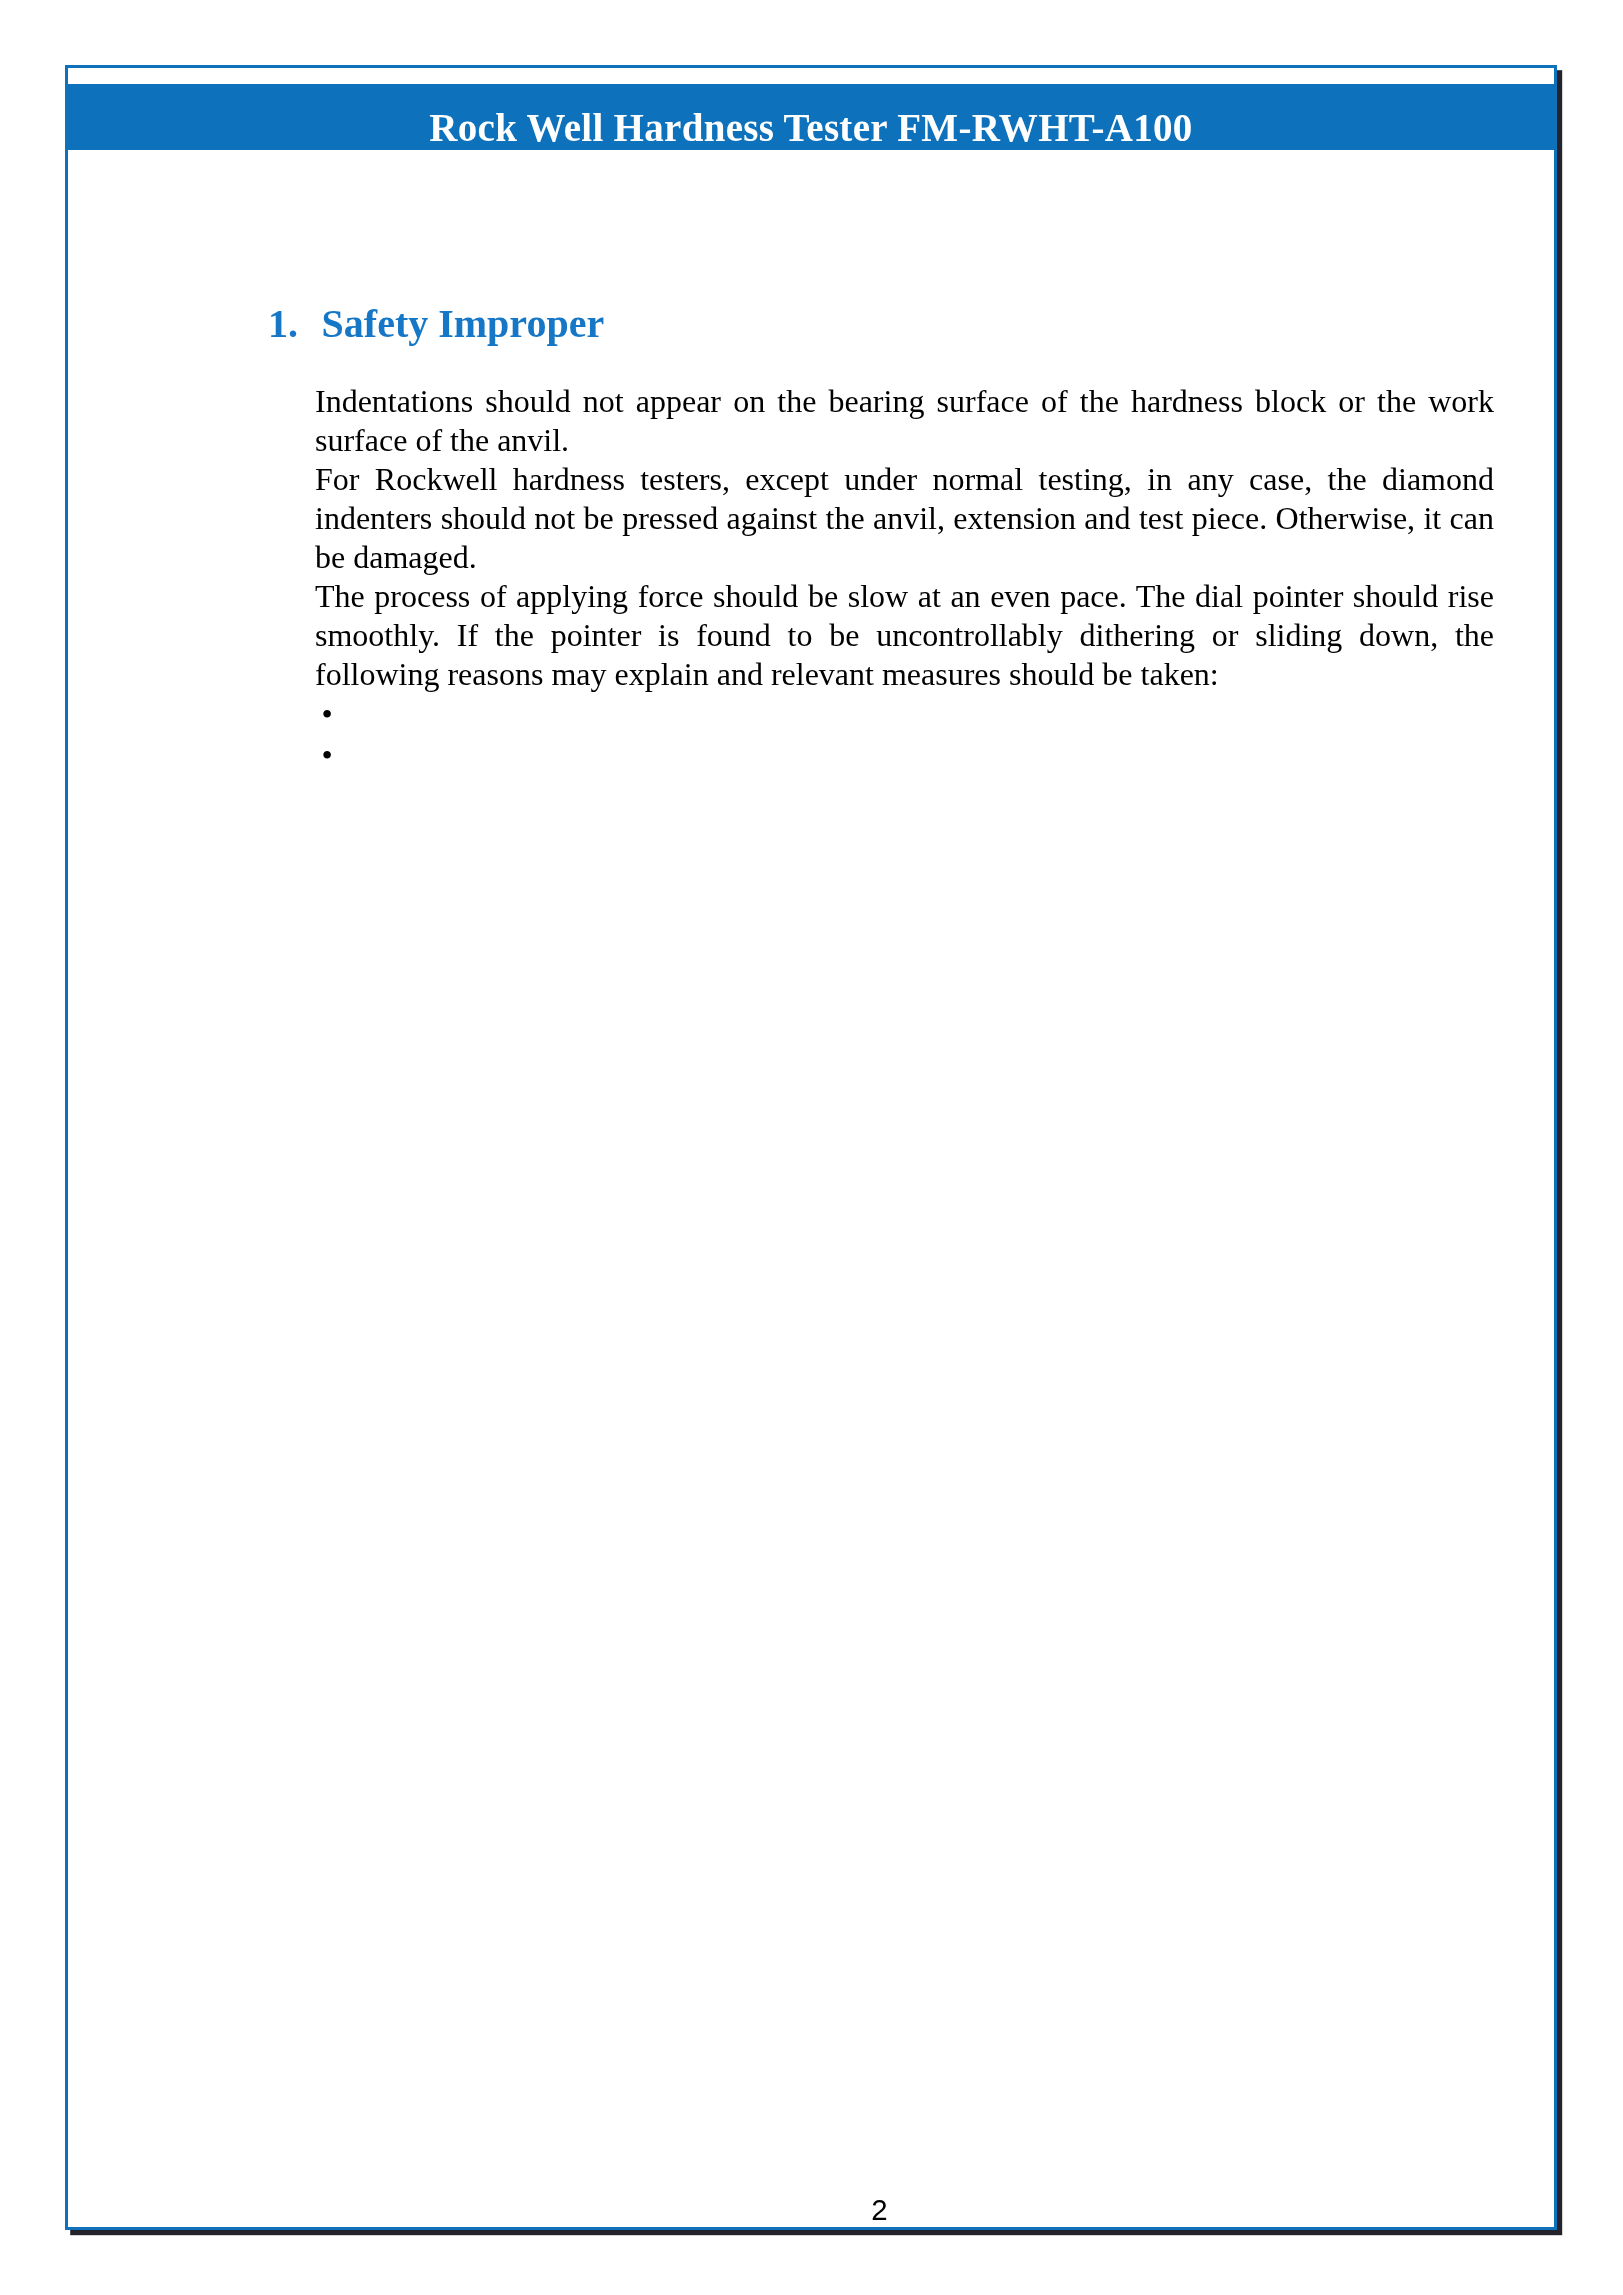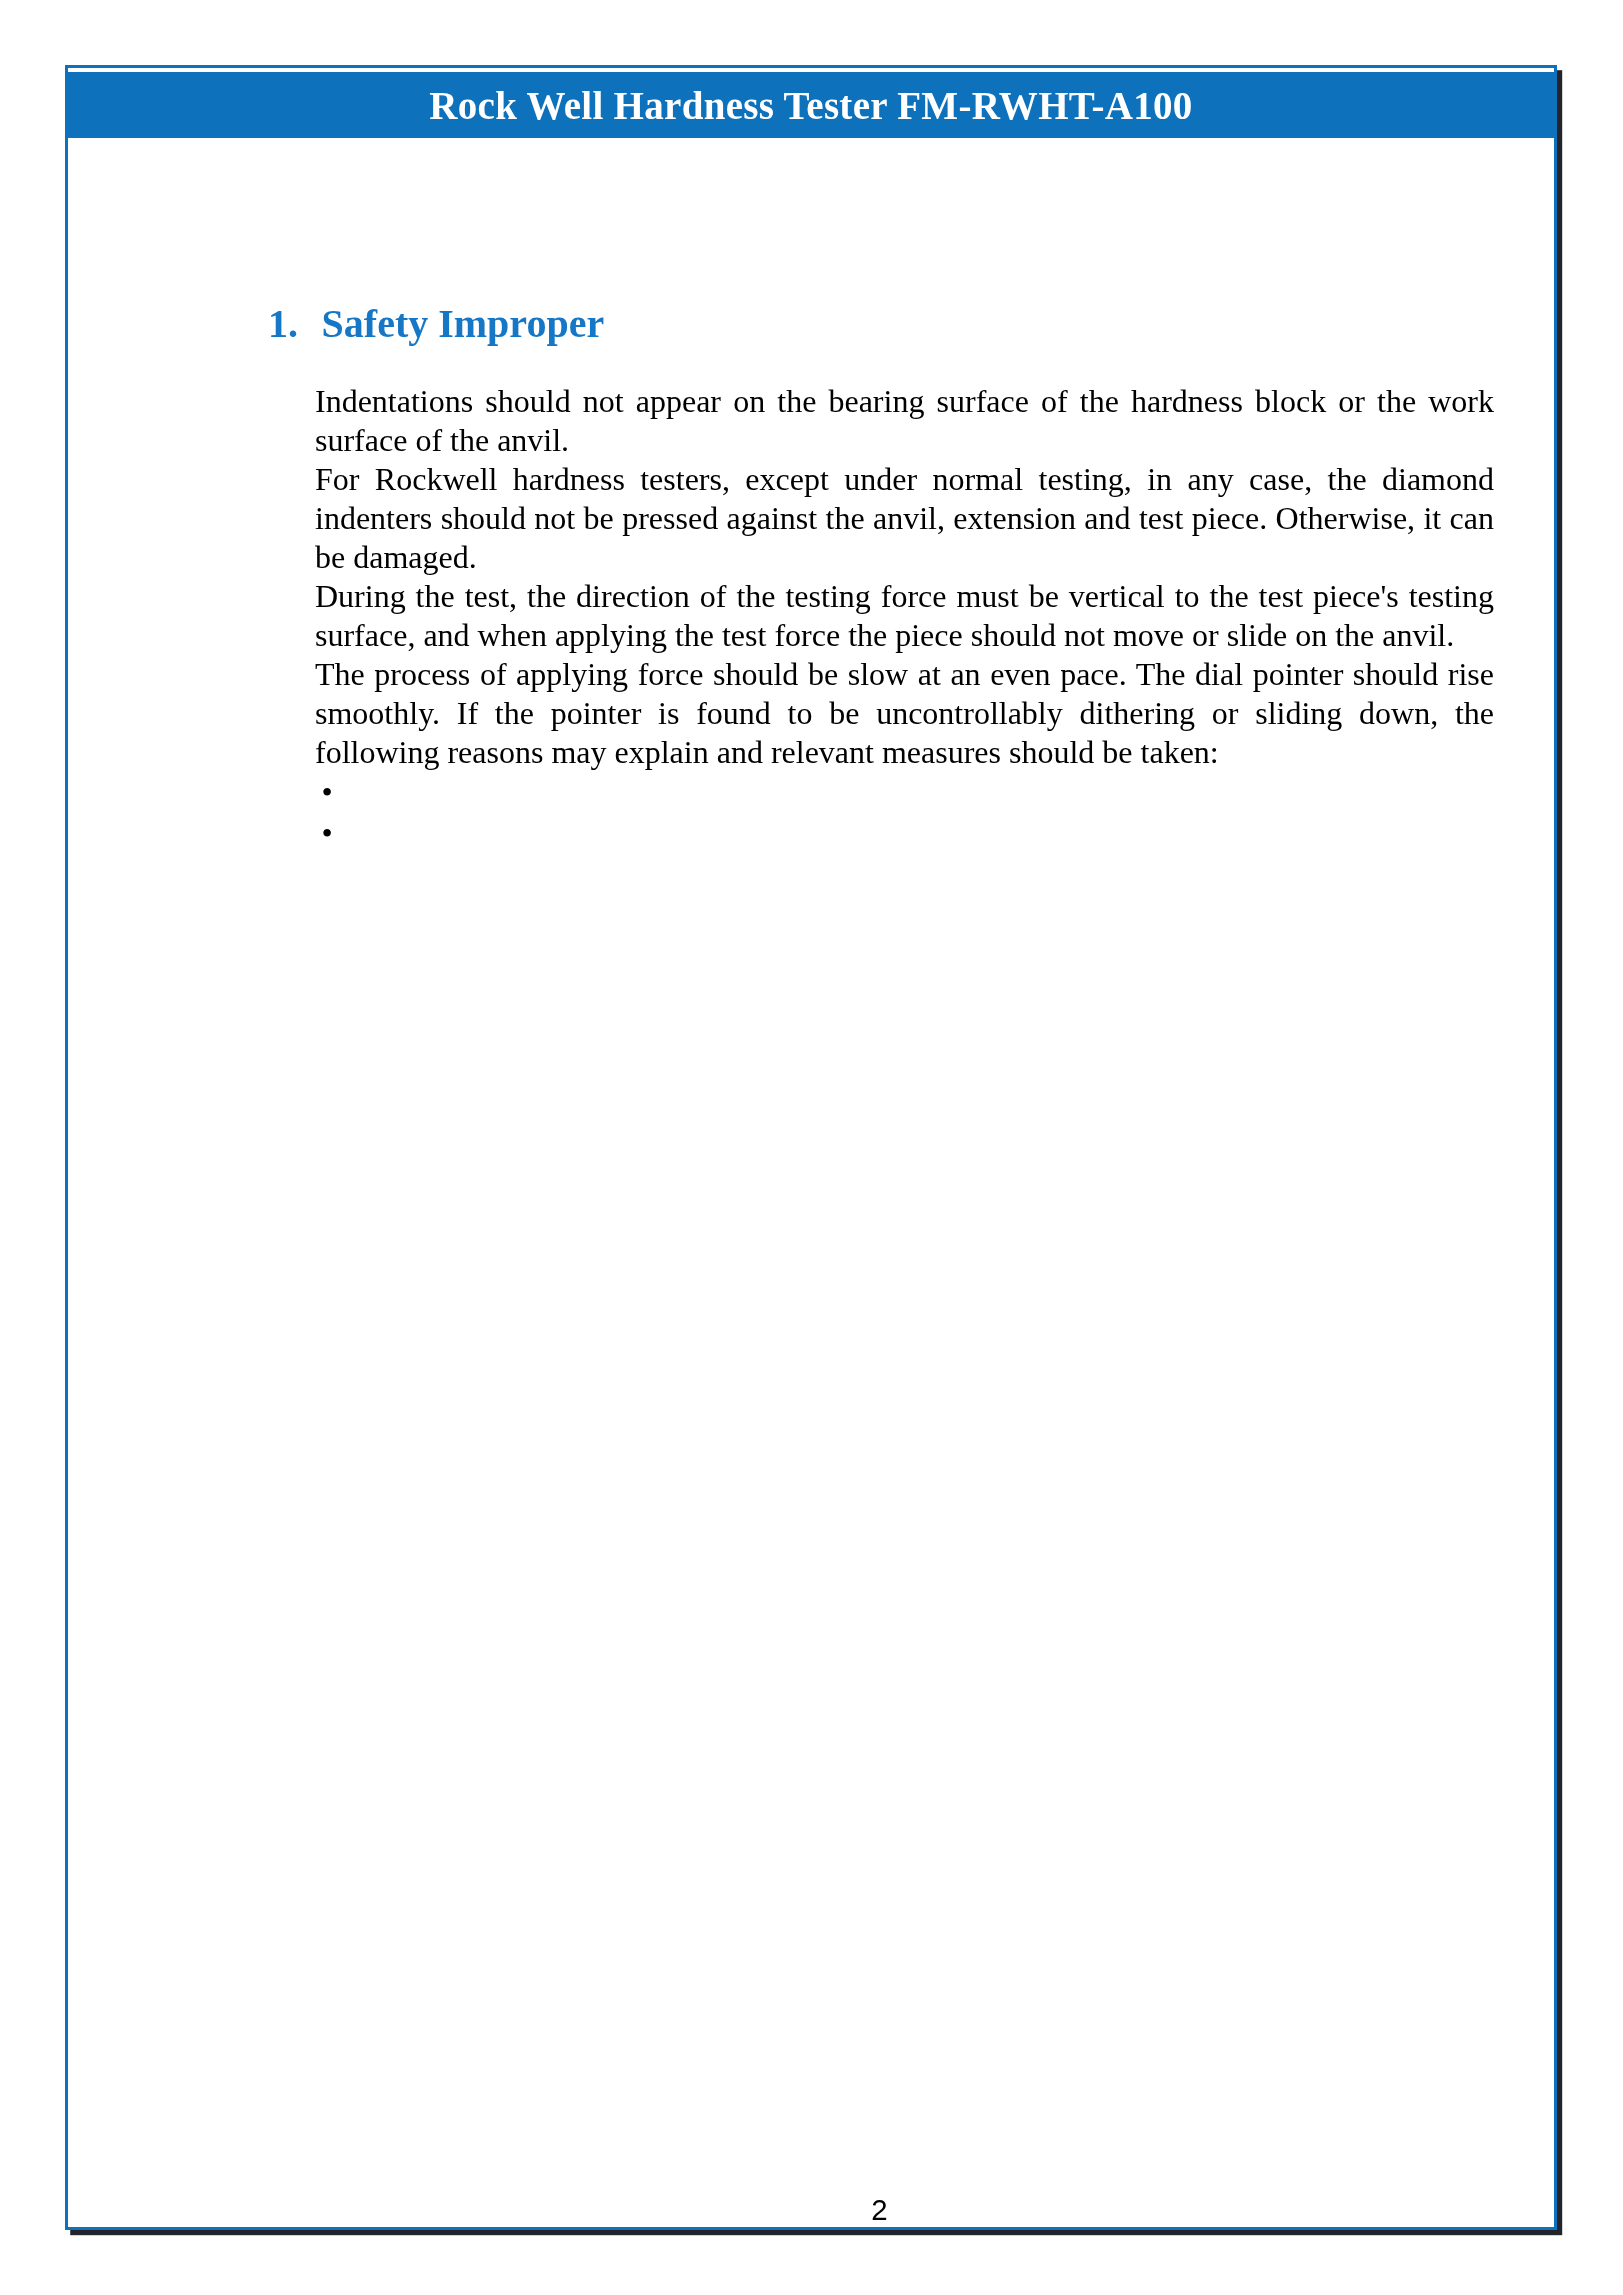--- a/index.html
+++ b/index.html
@@ -20,27 +20,27 @@
     left: 65px;
     top: 65px;
     width: 1486px;
     height: 2159px;
     border: 3.3px solid var(--border-blue, #0d72bb);
     box-shadow: 5.2px 5.2px 0 var(--shadow-dark, #23232b);
     background: #ffffff;
   }
   .header-bar {
     position: absolute;
-    top: 4px;
+    top: 16px;
     left: 0;
     right: 0;
     height: 66px;
     background: var(--bar-blue, #0d72bb);
     display: flex;
-    align-items: center;
+    align-items: flex-end;
     justify-content: center;
   }
   .header-title {
     color: #ffffff;
     font-weight: bold;
     font-size: 39px;
     letter-spacing: 0.3px;
     white-space: nowrap;
   }
   .section-heading {
@@ -100,21 +100,20 @@
     </div>
 
     <div class="section-heading">
       <span>1.</span>
       <span>Safety Improper</span>
     </div>
 
     <div class="body-text">
       <p>Indentations should not appear on the bearing surface of the hardness block or the work surface of the anvil.</p>
       <p>For Rockwell hardness testers, except under normal testing, in any case, the diamond indenters should not be pressed against the anvil, extension and test piece. Otherwise, it can be damaged.</p>
-      <p>During the test, the direction of the testing force must be vertical to the test piece's testing surface, and when applying the test force the piece should not move or slide on the anvil.</p>
       <p>The process of applying force should be slow at an even pace. The dial pointer should rise smoothly. If the pointer is found to be uncontrollably dithering or sliding down, the following reasons may explain and relevant measures should be taken:</p>
 
       <div class="bullet-row">
         <span class="bullet-marker">•</span>
       </div>
       <div class="bullet-row">
         <span class="bullet-marker">•</span>
       </div>
     </div>
 

